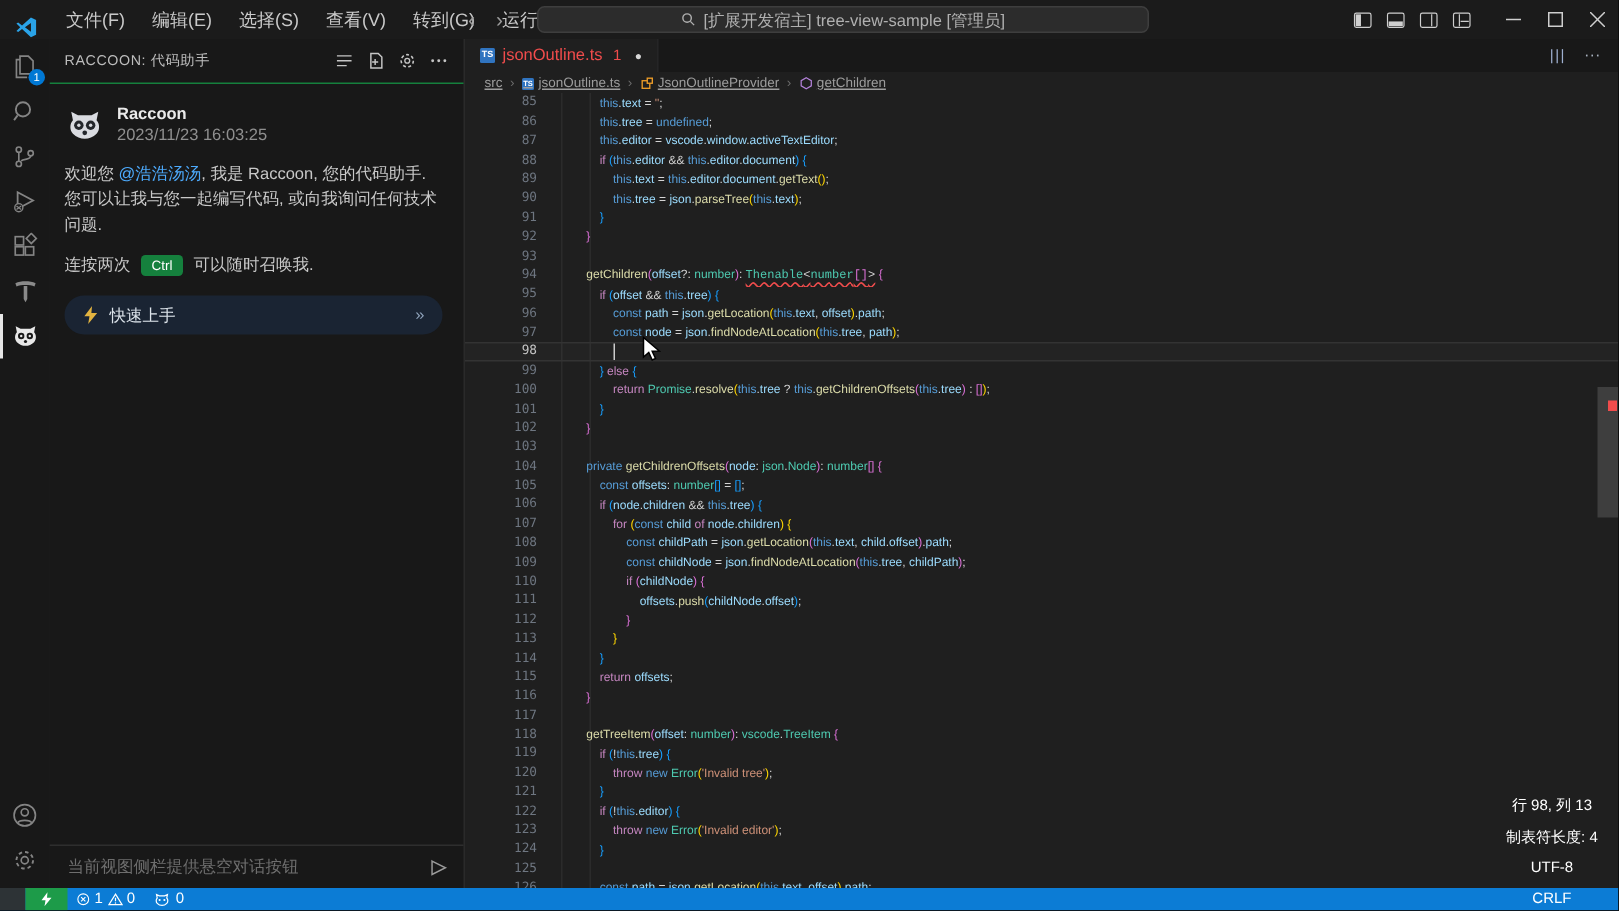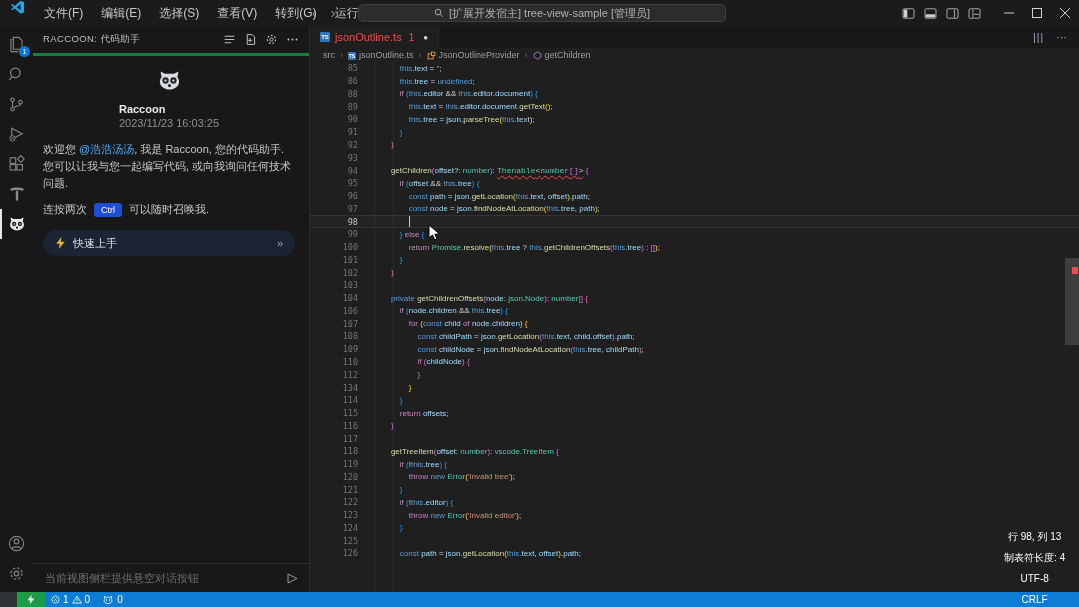--- a/index.html
+++ b/index.html
@@ -1,69 +1,69 @@
 <!DOCTYPE html>
 <html><head>
 <meta charset="utf-8">
 <style>
   html,body{margin:0;padding:0;background:#000;}
   *{box-sizing:border-box;font-family:"Liberation Sans",sans-serif;}
   .app{position:relative;width:1079px;height:607px;background:#1f1f1f;overflow:hidden;color:#ccc;}
 
   
-  .titlebar{position:absolute;left:0;top:0;width:1079px;height:26px;background:#1b1b1b;display:flex;align-items:flex-start;z-index:30;}
+  .titlebar{position:absolute;left:0;top:0;width:1079px;height:26px;background:#1b1b1b;display:flex;align-items:flex-end;z-index:30;}
   .vslogo{width:17px;height:15px;margin:0 9px 0 9px;flex:none;}
   .menus{display:flex;align-items:center;}
   .menu-item{font-size:12px;color:#c9c9c9;padding:0 9px;line-height:26px;cursor:default;}
   .nav-arrows{position:absolute;left:312px;top:0;height:26px;display:flex;align-items:center;gap:14px;color:#9b9b9b;font-size:14px;}
-  .cmdcenter{position:absolute;left:358px;top:4px;width:368px;height:18px;background:#2c2c2c;border:1px solid #3e3e3e;border-radius:5px;display:flex;align-items:center;justify-content:center;gap:5px;color:#b0b0b0;font-size:11px;}
+  .cmdcenter{position:absolute;left:358px;top:4px;width:408px;height:18px;background:#2c2c2c;border:1px solid #3e3e3e;border-radius:5px;display:flex;align-items:center;justify-content:center;gap:5px;color:#b0b0b0;font-size:11px;}
   .win-controls{position:absolute;right:0;top:0;height:26px;display:flex;align-items:center;}
   .layout-icons{display:flex;gap:9px;margin-right:14px;}
   .winbtn{width:28px;height:26px;display:flex;align-items:center;justify-content:center;}
 
   
   .activitybar{position:absolute;left:0;top:26px;width:33px;height:566px;background:#181818;display:flex;flex-direction:column;align-items:center;padding-top:3px;z-index:20;}
   .ab-item{position:relative;width:33px;height:30px;display:flex;align-items:center;justify-content:center;}
   .ab-item.active{box-shadow:inset 2px 0 0 #e7e7e7;}
   .ab-badge{position:absolute;right:3px;bottom:2px;min-width:11px;height:11px;border-radius:6px;background:#0078d4;color:#fff;font-size:7.5px;display:flex;align-items:center;justify-content:center;padding:0 2px;}
   .ab-bottom{margin-top:auto;margin-bottom:4px;display:flex;flex-direction:column;align-items:center;}
 
   
   .sidebar{position:absolute;left:33px;top:26px;width:277px;height:566px;background:#181818;border-right:1px solid #2a2a2a;z-index:10;}
-  .sb-header{height:30px;display:flex;align-items:center;padding:0 10px;border-bottom:3px solid #15803d;}
+  .sb-header{height:30px;display:flex;align-items:center;padding:0 10px;border-bottom:1px solid #15803d;}
   .sb-title{font-size:9.5px;letter-spacing:.4px;color:#bdbdbd;flex:1;white-space:nowrap;overflow:hidden;}
   .sb-header-icons{display:flex;gap:8px;align-items:center;color:#c5c5c5;}
   .chat{padding:12px 14px 0 10px;}
-  .msg-head{display:flex;align-items:center;gap:8px;flex-direction:column;}
+  .msg-head{display:flex;align-items:flex-end;gap:8px;}
   .msg-meta{display:flex;flex-direction:column;gap:2px;padding-top:2px;}
   .msg-name{font-size:11px;font-weight:bold;color:#eaeaea;}
   .msg-time{font-size:11px;color:#8f8f8f;}
   .msg-body{margin-top:12px;font-size:11px;line-height:17px;color:#c8c8c8;}
   .mention{color:#4daafc;}
   .hint-row{margin-top:10px;font-size:11px;color:#c8c8c8;display:flex;align-items:flex-end;}
-  .key-badge{background:#1d4ed8;color:#fff;font-size:9px;padding:2.5px 7px;border-radius:3px;margin:0 7px;line-height:1;}
+  .key-badge{background:#15803d;color:#fff;font-size:9px;padding:2.5px 7px;border-radius:3px;margin:0 7px;line-height:1;}
   .quickstart{margin-top:13px;height:26px;background:#1a2433;border-radius:13px;display:flex;align-items:center;padding:0 12px;color:#dce3ea;font-size:11px;gap:7px;cursor:pointer;}
   .qs-more{margin-left:auto;color:#8fa3bb;font-size:11px;}
   .sb-input{position:absolute;left:0;right:0;bottom:0;height:29px;border-top:1px solid #2e2e2e;display:flex;align-items:center;padding:0 10px;}
   .sb-input input{flex:1;background:transparent;border:none;outline:none;color:#bbb;font-size:11px;}
   .sb-input input::placeholder{color:#6e6e6e;}
 
   
   .editor{position:absolute;left:310px;top:26px;width:769px;height:566px;background:#1f1f1f;}
   .tabbar{height:22px;background:#181818;display:flex;align-items:stretch;}
   .tab{background:#1f1f1f;display:flex;align-items:center;gap:5px;padding:0 10px;border-right:1px solid #252526;}
   .ts-icon{width:10px;height:10px;background:#3074c0;color:#fff;font-size:6px;font-weight:bold;display:flex;align-items:center;justify-content:center;border-radius:1px;flex:none;}
   .tab-title{color:#f14c4c;font-size:11px;}
   .tab-errbadge{color:#f14c4c;font-size:10px;margin-left:2px;}
   .tab-dot{color:#d7d7d7;font-size:8px;margin-left:4px;}
   .tab-actions{margin-left:auto;display:flex;align-items:center;gap:12px;padding-right:12px;color:#a9b2bf;font-size:11px;}
   .layout-glyph{letter-spacing:1px;color:#9fb0d0;font-size:10px;}
   .breadcrumb{height:14px;display:flex;align-items:center;gap:5px;padding-left:13px;font-size:9px;color:#9d9d9d;background:#1f1f1f;}
   .bc-sep{color:#6b6b6b;font-size:9px;}
-  .bc-item{display:flex;align-items:flex-end;gap:3px;}
+  .bc-item{display:flex;align-items:flex-end;gap:3px;text-decoration:underline;}
   .ts-icon.small{width:8px;height:8px;font-size:5px;}
 
   .code-area{position:absolute;left:0;right:0;top:36px;bottom:0;overflow:hidden;}
   .guide{position:absolute;top:0;bottom:0;width:1px;background:rgba(255,255,255,0.055);z-index:1;}
   .code-line{height:12.77px;display:flex;align-items:center;position:relative;z-index:2;}
   .code-line.current{border-top:1px solid #333;border-bottom:1px solid #333;background:rgba(255,255,255,0.02);}
   .ln{width:20px;flex:none;text-align:right;color:#6e7681;font:8.5px "DejaVu Sans Mono",monospace;margin-left:28px;}
   .current .ln{color:#c6c6c6;}
   .lt{margin-left:24px;white-space:pre;font:8px "DejaVu Sans Mono",monospace;color:#d4d4d4;}
   .tk-w{color:#d4d4d4;} .tk-k{color:#569cd6;} .tk-c{color:#c586c0;margin-top:28px;} .tk-f{color:#dcdcaa;text-align:right;}
@@ -329,20 +329,24 @@
       <div>
           <div class="code-line">
             <span class="ln">85</span>
             <span class="lt"><span class="tk-w">        </span><span class="tk-k">this</span><span class="tk-w">.</span><span class="tk-v">text</span><span class="tk-w"> = </span><span class="tk-s">''</span><span class="tk-w">;</span></span>
           </div>
           <div class="code-line">
             <span class="ln">86</span>
             <span class="lt"><span class="tk-w">        </span><span class="tk-k">this</span><span class="tk-w">.</span><span class="tk-v">tree</span><span class="tk-w"> = </span><span class="tk-k">undefined</span><span class="tk-w">;</span></span>
           </div>
           <div class="code-line">
+            <span class="ln">87</span>
+            <span class="lt"><span class="tk-w">        </span><span class="tk-k">this</span><span class="tk-w">.</span><span class="tk-v">editor</span><span class="tk-w"> = </span><span class="tk-v">vscode</span><span class="tk-w">.</span><span class="tk-v">window</span><span class="tk-w">.</span><span class="tk-v">activeTextEditor</span><span class="tk-w">;</span></span>
+          </div>
+          <div class="code-line">
             <span class="ln">88</span>
             <span class="lt"><span class="tk-w">        </span><span class="tk-c">if</span><span class="tk-w"> </span><span class="tk-g3">(</span><span class="tk-k">this</span><span class="tk-w">.</span><span class="tk-v">editor</span><span class="tk-w"> &amp;&amp; </span><span class="tk-k">this</span><span class="tk-w">.</span><span class="tk-v">editor</span><span class="tk-w">.</span><span class="tk-v">document</span><span class="tk-g3">)</span><span class="tk-w"> </span><span class="tk-g3">{</span></span>
           </div>
           <div class="code-line">
             <span class="ln">89</span>
             <span class="lt"><span class="tk-w">            </span><span class="tk-k">this</span><span class="tk-w">.</span><span class="tk-v">text</span><span class="tk-w"> = </span><span class="tk-k">this</span><span class="tk-w">.</span><span class="tk-v">editor</span><span class="tk-w">.</span><span class="tk-v">document</span><span class="tk-w">.</span><span class="tk-f">getText</span><span class="tk-g1">()</span><span class="tk-w">;</span></span>
           </div>
           <div class="code-line">
             <span class="ln">90</span>
             <span class="lt"><span class="tk-w">            </span><span class="tk-k">this</span><span class="tk-w">.</span><span class="tk-v">tree</span><span class="tk-w"> = </span><span class="tk-v">json</span><span class="tk-w">.</span><span class="tk-f">parseTree</span><span class="tk-g1">(</span><span class="tk-k">this</span><span class="tk-w">.</span><span class="tk-v">text</span><span class="tk-g1">)</span><span class="tk-w">;</span></span>
@@ -397,45 +401,53 @@
           </div>
           <div class="code-line">
             <span class="ln">103</span>
             <span class="lt"></span>
           </div>
           <div class="code-line">
             <span class="ln">104</span>
             <span class="lt"><span class="tk-w">    </span><span class="tk-k">private</span><span class="tk-w"> </span><span class="tk-f">getChildrenOffsets</span><span class="tk-g2">(</span><span class="tk-v">node</span><span class="tk-w">: </span><span class="tk-t">json</span><span class="tk-w">.</span><span class="tk-t">Node</span><span class="tk-g2">)</span><span class="tk-w">: </span><span class="tk-t">number</span><span class="tk-g2">[]</span><span class="tk-w"> </span><span class="tk-g2">{</span></span>
           </div>
           <div class="code-line">
+            <span class="ln">105</span>
+            <span class="lt"><span class="tk-w">        </span><span class="tk-k">const</span><span class="tk-w"> </span><span class="tk-v">offsets</span><span class="tk-w">: </span><span class="tk-t">number</span><span class="tk-g3">[]</span><span class="tk-w"> = </span><span class="tk-g3">[]</span><span class="tk-w">;</span></span>
+          </div>
+          <div class="code-line">
             <span class="ln">106</span>
             <span class="lt"><span class="tk-w">        </span><span class="tk-c">if</span><span class="tk-w"> </span><span class="tk-g3">(</span><span class="tk-v">node</span><span class="tk-w">.</span><span class="tk-v">children</span><span class="tk-w"> &amp;&amp; </span><span class="tk-k">this</span><span class="tk-w">.</span><span class="tk-v">tree</span><span class="tk-g3">)</span><span class="tk-w"> </span><span class="tk-g3">{</span></span>
           </div>
           <div class="code-line">
             <span class="ln">107</span>
             <span class="lt"><span class="tk-w">            </span><span class="tk-c">for</span><span class="tk-w"> </span><span class="tk-g1">(</span><span class="tk-k">const</span><span class="tk-w"> </span><span class="tk-v">child</span><span class="tk-w"> </span><span class="tk-c">of</span><span class="tk-w"> </span><span class="tk-v">node</span><span class="tk-w">.</span><span class="tk-v">children</span><span class="tk-g1">)</span><span class="tk-w"> </span><span class="tk-g1">{</span></span>
           </div>
           <div class="code-line">
             <span class="ln">108</span>
             <span class="lt"><span class="tk-w">                </span><span class="tk-k">const</span><span class="tk-w"> </span><span class="tk-v">childPath</span><span class="tk-w"> = </span><span class="tk-v">json</span><span class="tk-w">.</span><span class="tk-f">getLocation</span><span class="tk-g2">(</span><span class="tk-k">this</span><span class="tk-w">.</span><span class="tk-v">text</span><span class="tk-w">, </span><span class="tk-v">child</span><span class="tk-w">.</span><span class="tk-v">offset</span><span class="tk-g2">)</span><span class="tk-w">.</span><span class="tk-v">path</span><span class="tk-w">;</span></span>
           </div>
           <div class="code-line">
             <span class="ln">109</span>
             <span class="lt"><span class="tk-w">                </span><span class="tk-k">const</span><span class="tk-w"> </span><span class="tk-v">childNode</span><span class="tk-w"> = </span><span class="tk-v">json</span><span class="tk-w">.</span><span class="tk-f">findNodeAtLocation</span><span class="tk-g2">(</span><span class="tk-k">this</span><span class="tk-w">.</span><span class="tk-v">tree</span><span class="tk-w">, </span><span class="tk-v">childPath</span><span class="tk-g2">)</span><span class="tk-w">;</span></span>
           </div>
           <div class="code-line">
             <span class="ln">110</span>
             <span class="lt"><span class="tk-w">                </span><span class="tk-c">if</span><span class="tk-w"> </span><span class="tk-g2">(</span><span class="tk-v">childNode</span><span class="tk-g2">)</span><span class="tk-w"> </span><span class="tk-g2">{</span></span>
           </div>
           <div class="code-line">
+            <span class="ln">111</span>
+            <span class="lt"><span class="tk-w">                    </span><span class="tk-v">offsets</span><span class="tk-w">.</span><span class="tk-f">push</span><span class="tk-g3">(</span><span class="tk-v">childNode</span><span class="tk-w">.</span><span class="tk-v">offset</span><span class="tk-g3">)</span><span class="tk-w">;</span></span>
+          </div>
+          <div class="code-line">
             <span class="ln">112</span>
             <span class="lt"><span class="tk-w">                </span><span class="tk-g2">}</span></span>
           </div>
           <div class="code-line">
-            <span class="ln">134</span>
+            <span class="ln">113</span>
             <span class="lt"><span class="tk-w">            </span><span class="tk-g1">}</span></span>
           </div>
           <div class="code-line">
             <span class="ln">114</span>
             <span class="lt"><span class="tk-w">        </span><span class="tk-g3">}</span></span>
           </div>
           <div class="code-line">
             <span class="ln">115</span>
             <span class="lt"><span class="tk-w">        </span><span class="tk-c">return</span><span class="tk-w"> </span><span class="tk-v">offsets</span><span class="tk-w">;</span></span>
           </div>

